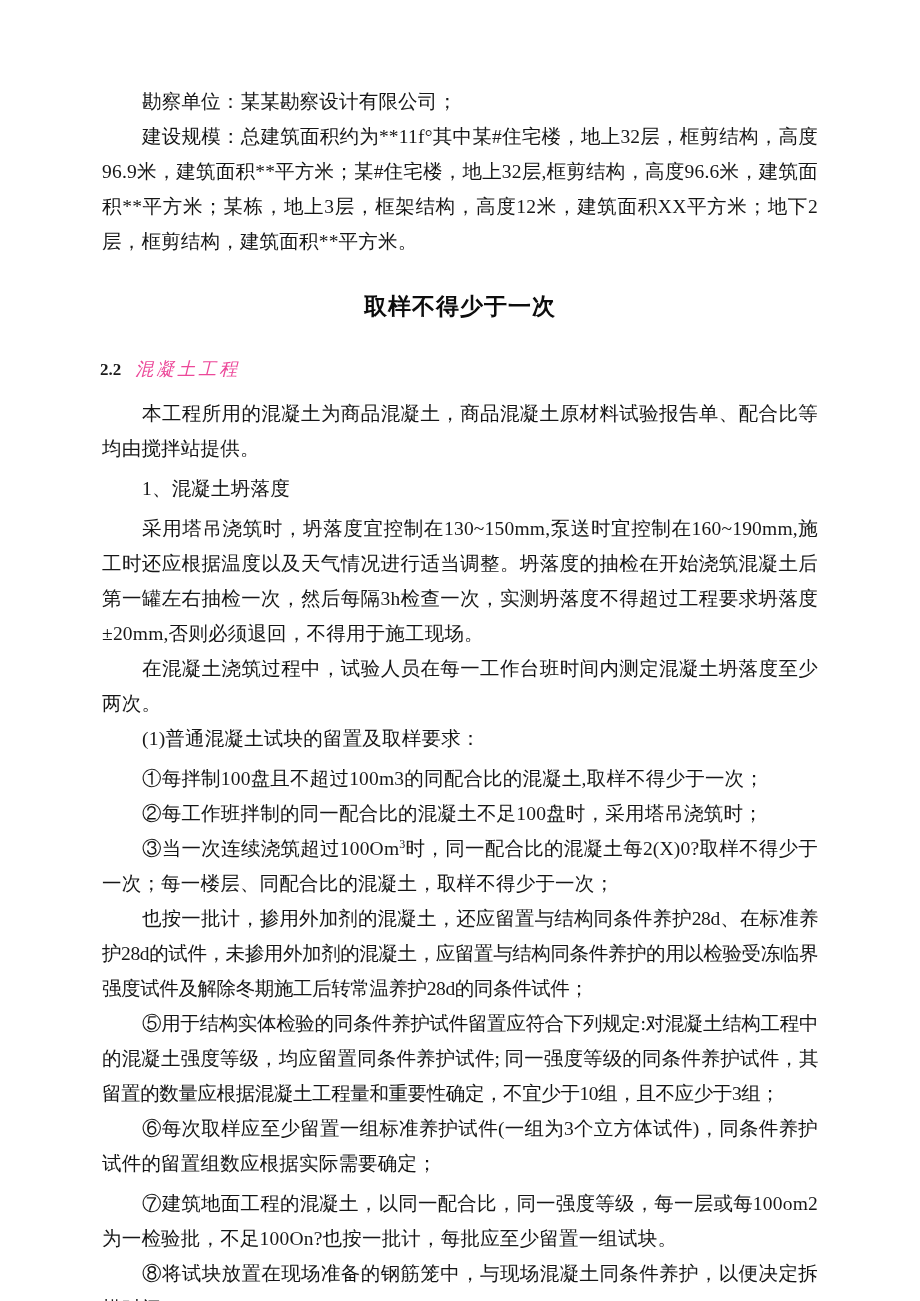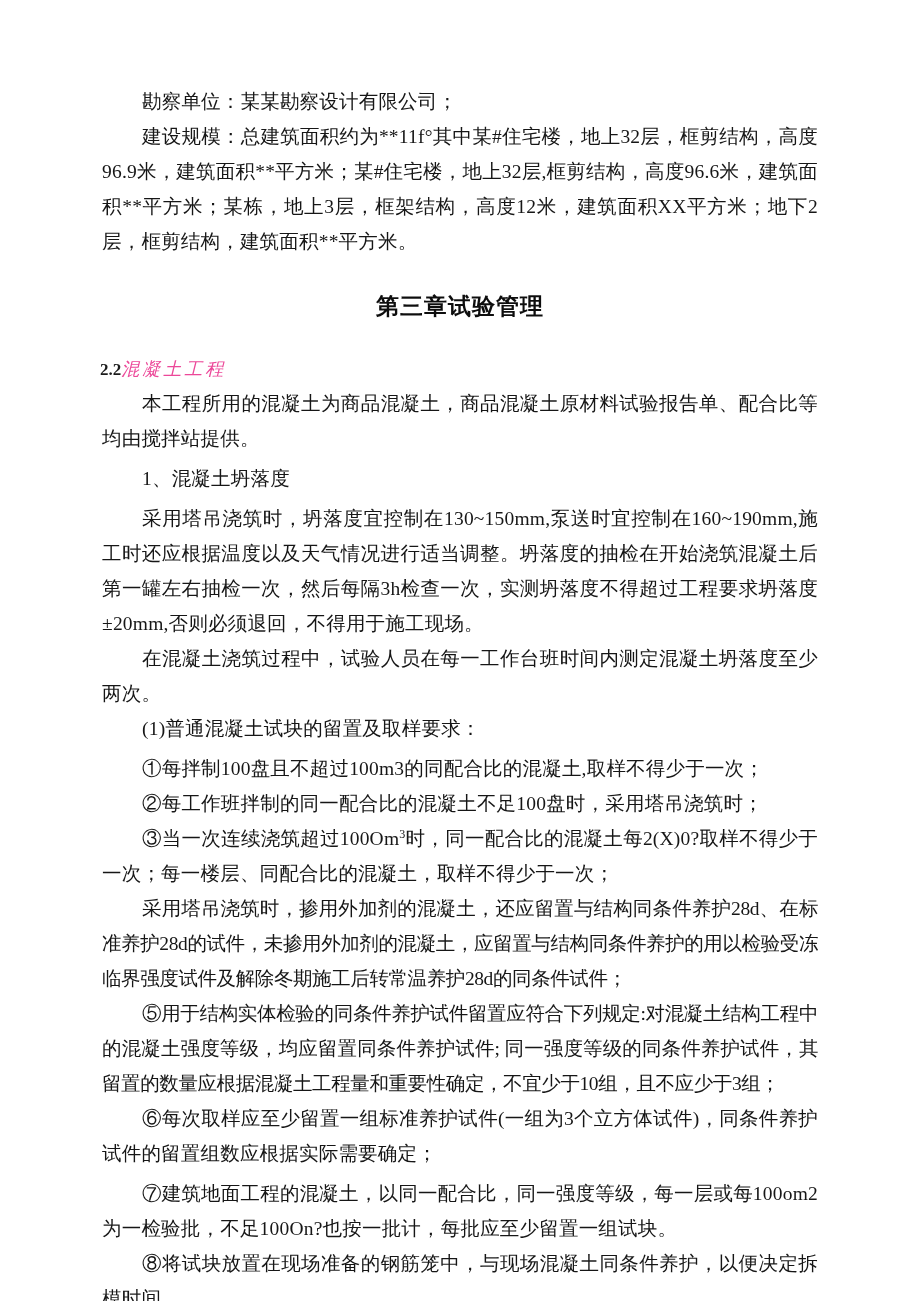--- a/index.html
+++ b/index.html
@@ -33,39 +33,40 @@
     letter-spacing: 0.2px;
     text-align: justify;
     text-justify: inter-ideograph;
     margin: 0;
     color: #161616;
   }
   .indent2 {
     text-indent: 40px;
   }
   .gap-sm { margin-top: 5px; }
-  .gap-md { }
+  .gap-md { margin-top: 10px; }
 
   
   .chapter-title {
     font-size: 23px;
     font-weight: bold;
     text-align: center;
     letter-spacing: 1px;
     margin: 28px 0 0 0;
     line-height: 40px;
     color: #0d0d0d;
   }
 
   
   .section-heading {
     margin: 26px 0 0 0;
     line-height: 32px;
     display: flex;
     align-items: baseline;
+    gap: 14px;
     margin-left: -2px;
   }
   .section-num {
     font-size: 17px;
     font-weight: bold;
     font-family: "Liberation Serif", "DejaVu Serif", serif;
   }
   .section-name {
     font-size: 18px;
     font-family: "DejaVu Serif", "Liberation Serif", serif;
@@ -87,21 +88,21 @@
 </head>
 <body>
 
 <div class="page">
   <div class="doc-body">
 
     <p class="para indent2">勘察单位：某某勘察设计有限公司；</p>
 
     <p class="para indent2">建设规模：总建筑面积约为**11f°其中某#住宅楼，地上32层，框剪结构，高度96.9米，建筑面积**平方米；某#住宅楼，地上32层,框剪结构，高度96.6米，建筑面积**平方米；某栋，地上3层，框架结构，高度12米，建筑面积XX平方米；地下2层，框剪结构，建筑面积**平方米。</p>
 
-    <h1 class="chapter-title">第三章试验管理</h1>
+    <h1 class="chapter-title">取样不得少于一次</h1>
 
     <div class="section-heading">
       <span class="section-num">2.2</span>
       <span class="section-name">混凝土工程</span>
     </div>
 
     <p class="para indent2 gap-md">本工程所用的混凝土为商品混凝土，商品混凝土原材料试验报告单、配合比等均由搅拌站提供。</p>
 
     <p class="para indent2 gap-sm">1、混凝土坍落度</p>
 
@@ -113,21 +114,21 @@
     <p class="para indent2">(1)普通混凝土试块的留置及取样要求：</p>
 
     <p class="para indent2 gap-sm">①每拌制100盘且不超过100m3的同配合比的混凝土,取样不得少于一次；</p>
 
     <p class="para indent2">②每工作班拌制的同一配合比的混凝土不足100盘时，采用塔吊浇筑时；</p>
 
     <p class="para indent2">
       <span>③当一次连续浇筑超过100Om</span><sup class="cube">3</sup><span>时，同一配合比的混凝土每2(X)0?取样不得少于一次；每一楼层、同配合比的混凝土，取样不得少于一次；</span>
     </p>
 
-    <p class="para indent2 tight">采用塔吊浇筑时，掺用外加剂的混凝土，还应留置与结构同条件养护28d、在标准养护28d的试件，未掺用外加剂的混凝土，应留置与结构同条件养护的用以检验受冻临界强度试件及解除冬期施工后转常温养护28d的同条件试件；</p>
+    <p class="para indent2 tight">也按一批计，掺用外加剂的混凝土，还应留置与结构同条件养护28d、在标准养护28d的试件，未掺用外加剂的混凝土，应留置与结构同条件养护的用以检验受冻临界强度试件及解除冬期施工后转常温养护28d的同条件试件；</p>
 
     <p class="para indent2 tight">⑤用于结构实体检验的同条件养护试件留置应符合下列规定:对混凝土结构工程中的混凝土强度等级，均应留置同条件养护试件; 同一强度等级的同条件养护试件，其留置的数量应根据混凝土工程量和重要性确定，不宜少于10组，且不应少于3组；</p>
 
     <p class="para indent2">⑥每次取样应至少留置一组标准养护试件(一组为3个立方体试件)，同条件养护试件的留置组数应根据实际需要确定；</p>
 
     <p class="para indent2 gap-sm">⑦建筑地面工程的混凝土，以同一配合比，同一强度等级，每一层或每100om2为一检验批，不足100On?也按一批计，每批应至少留置一组试块。</p>
 
     <p class="para indent2">⑧将试块放置在现场准备的钢筋笼中，与现场混凝土同条件养护，以便决定拆模时间。</p>
 
   </div>

